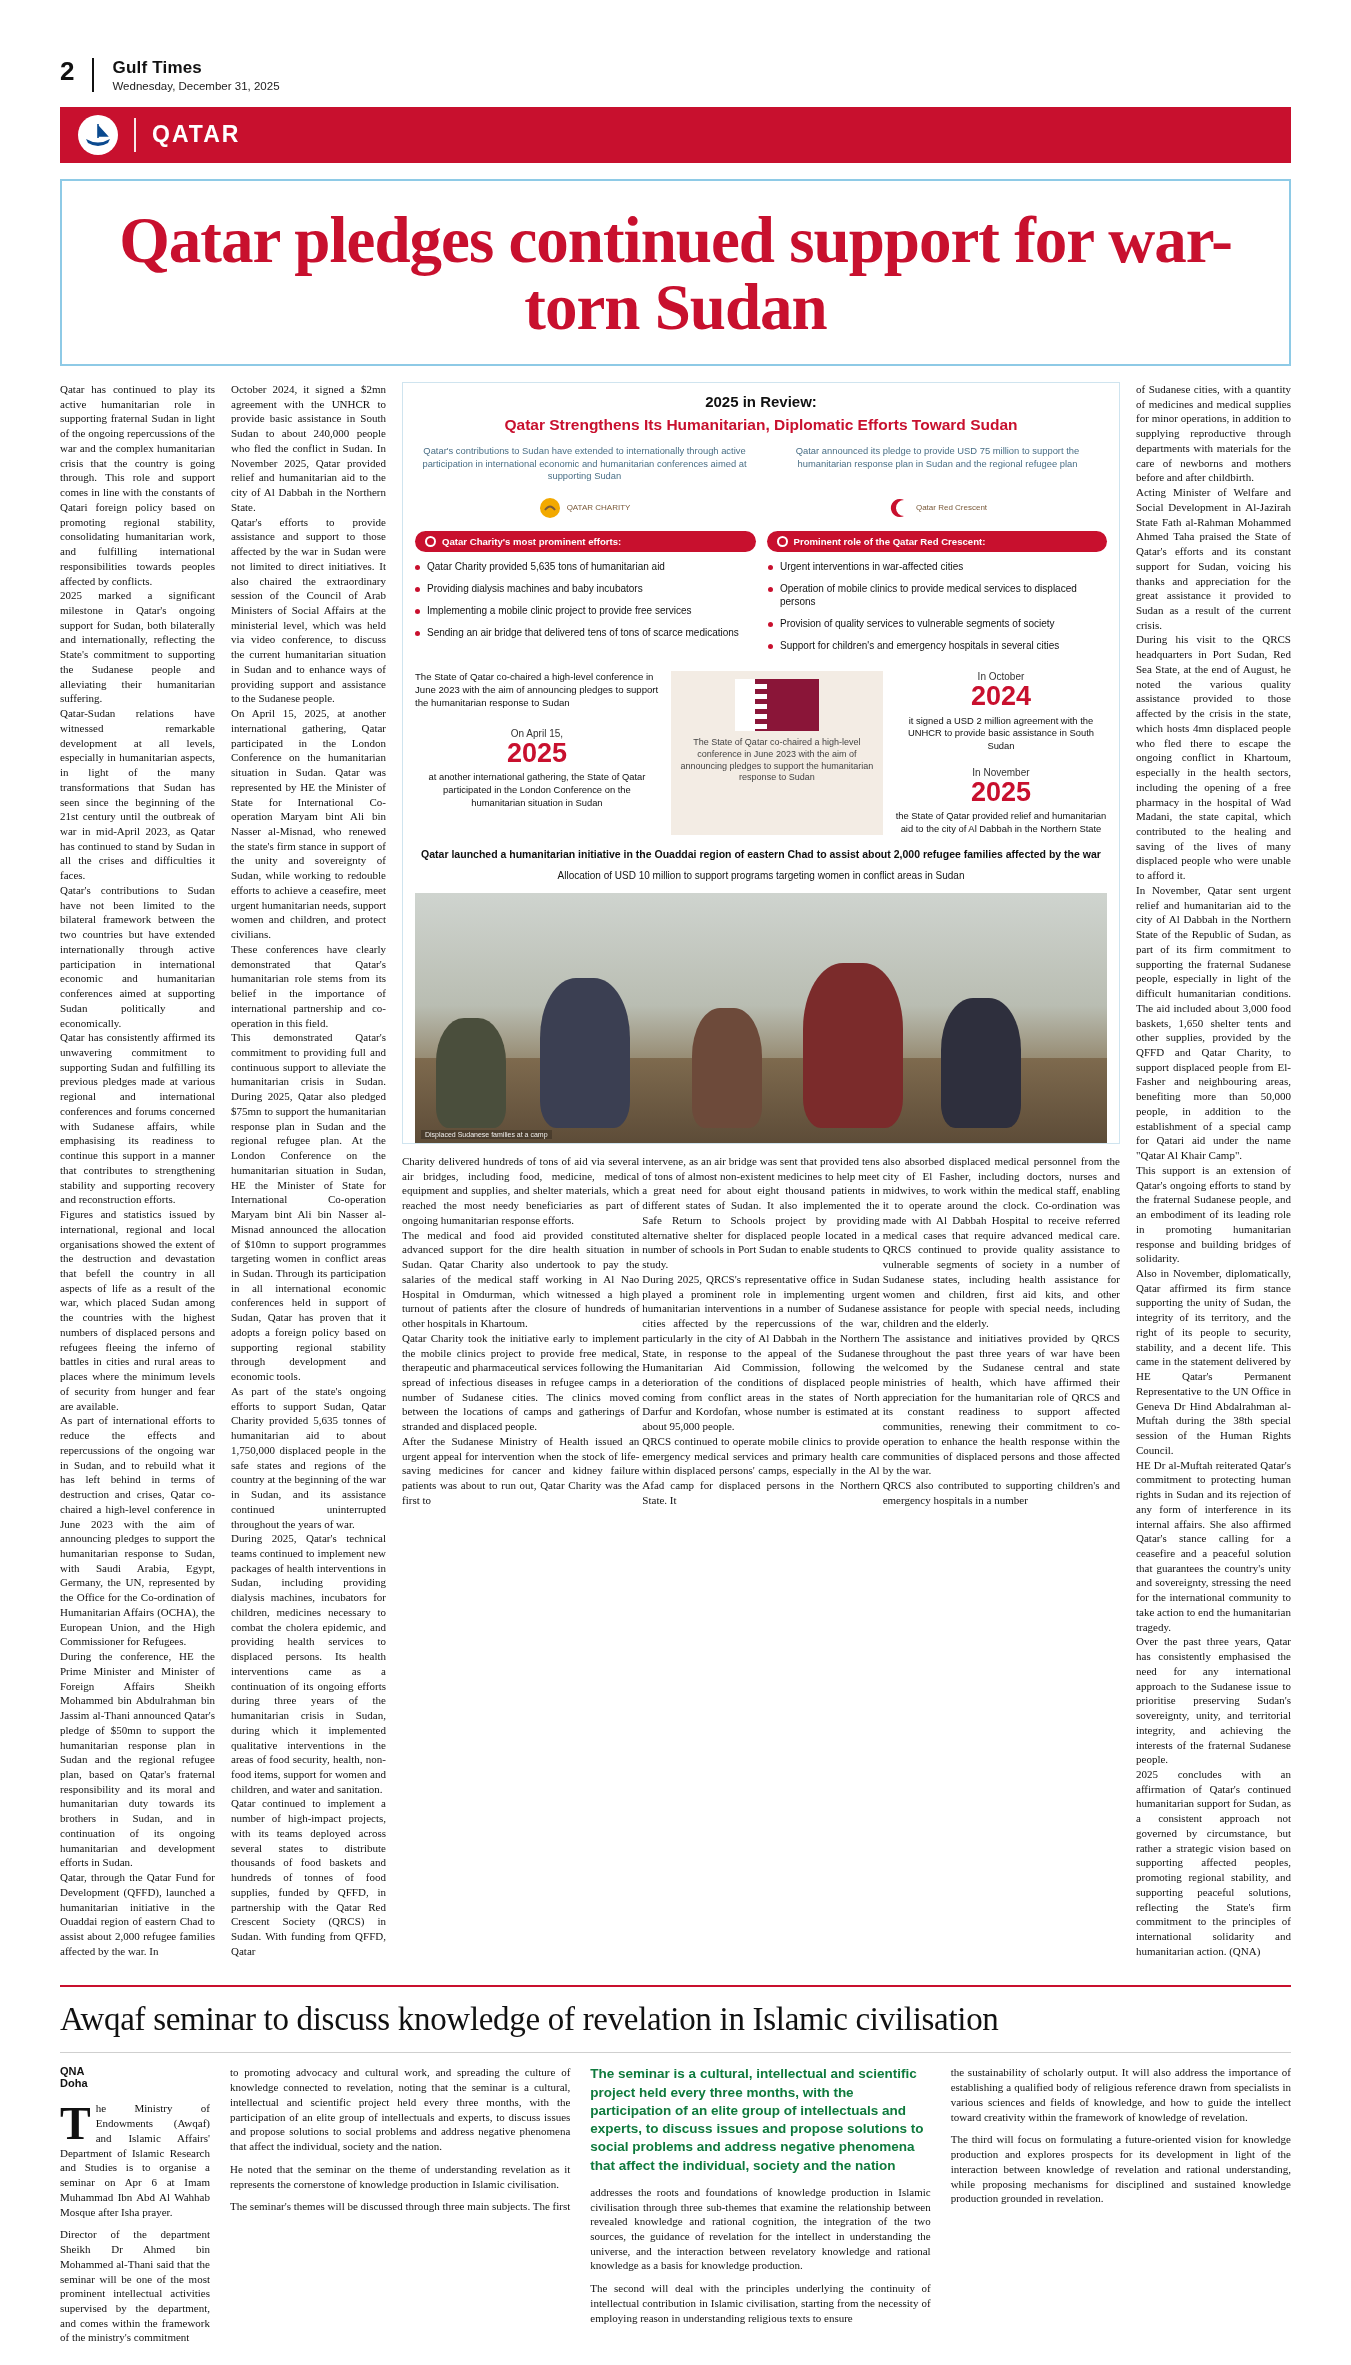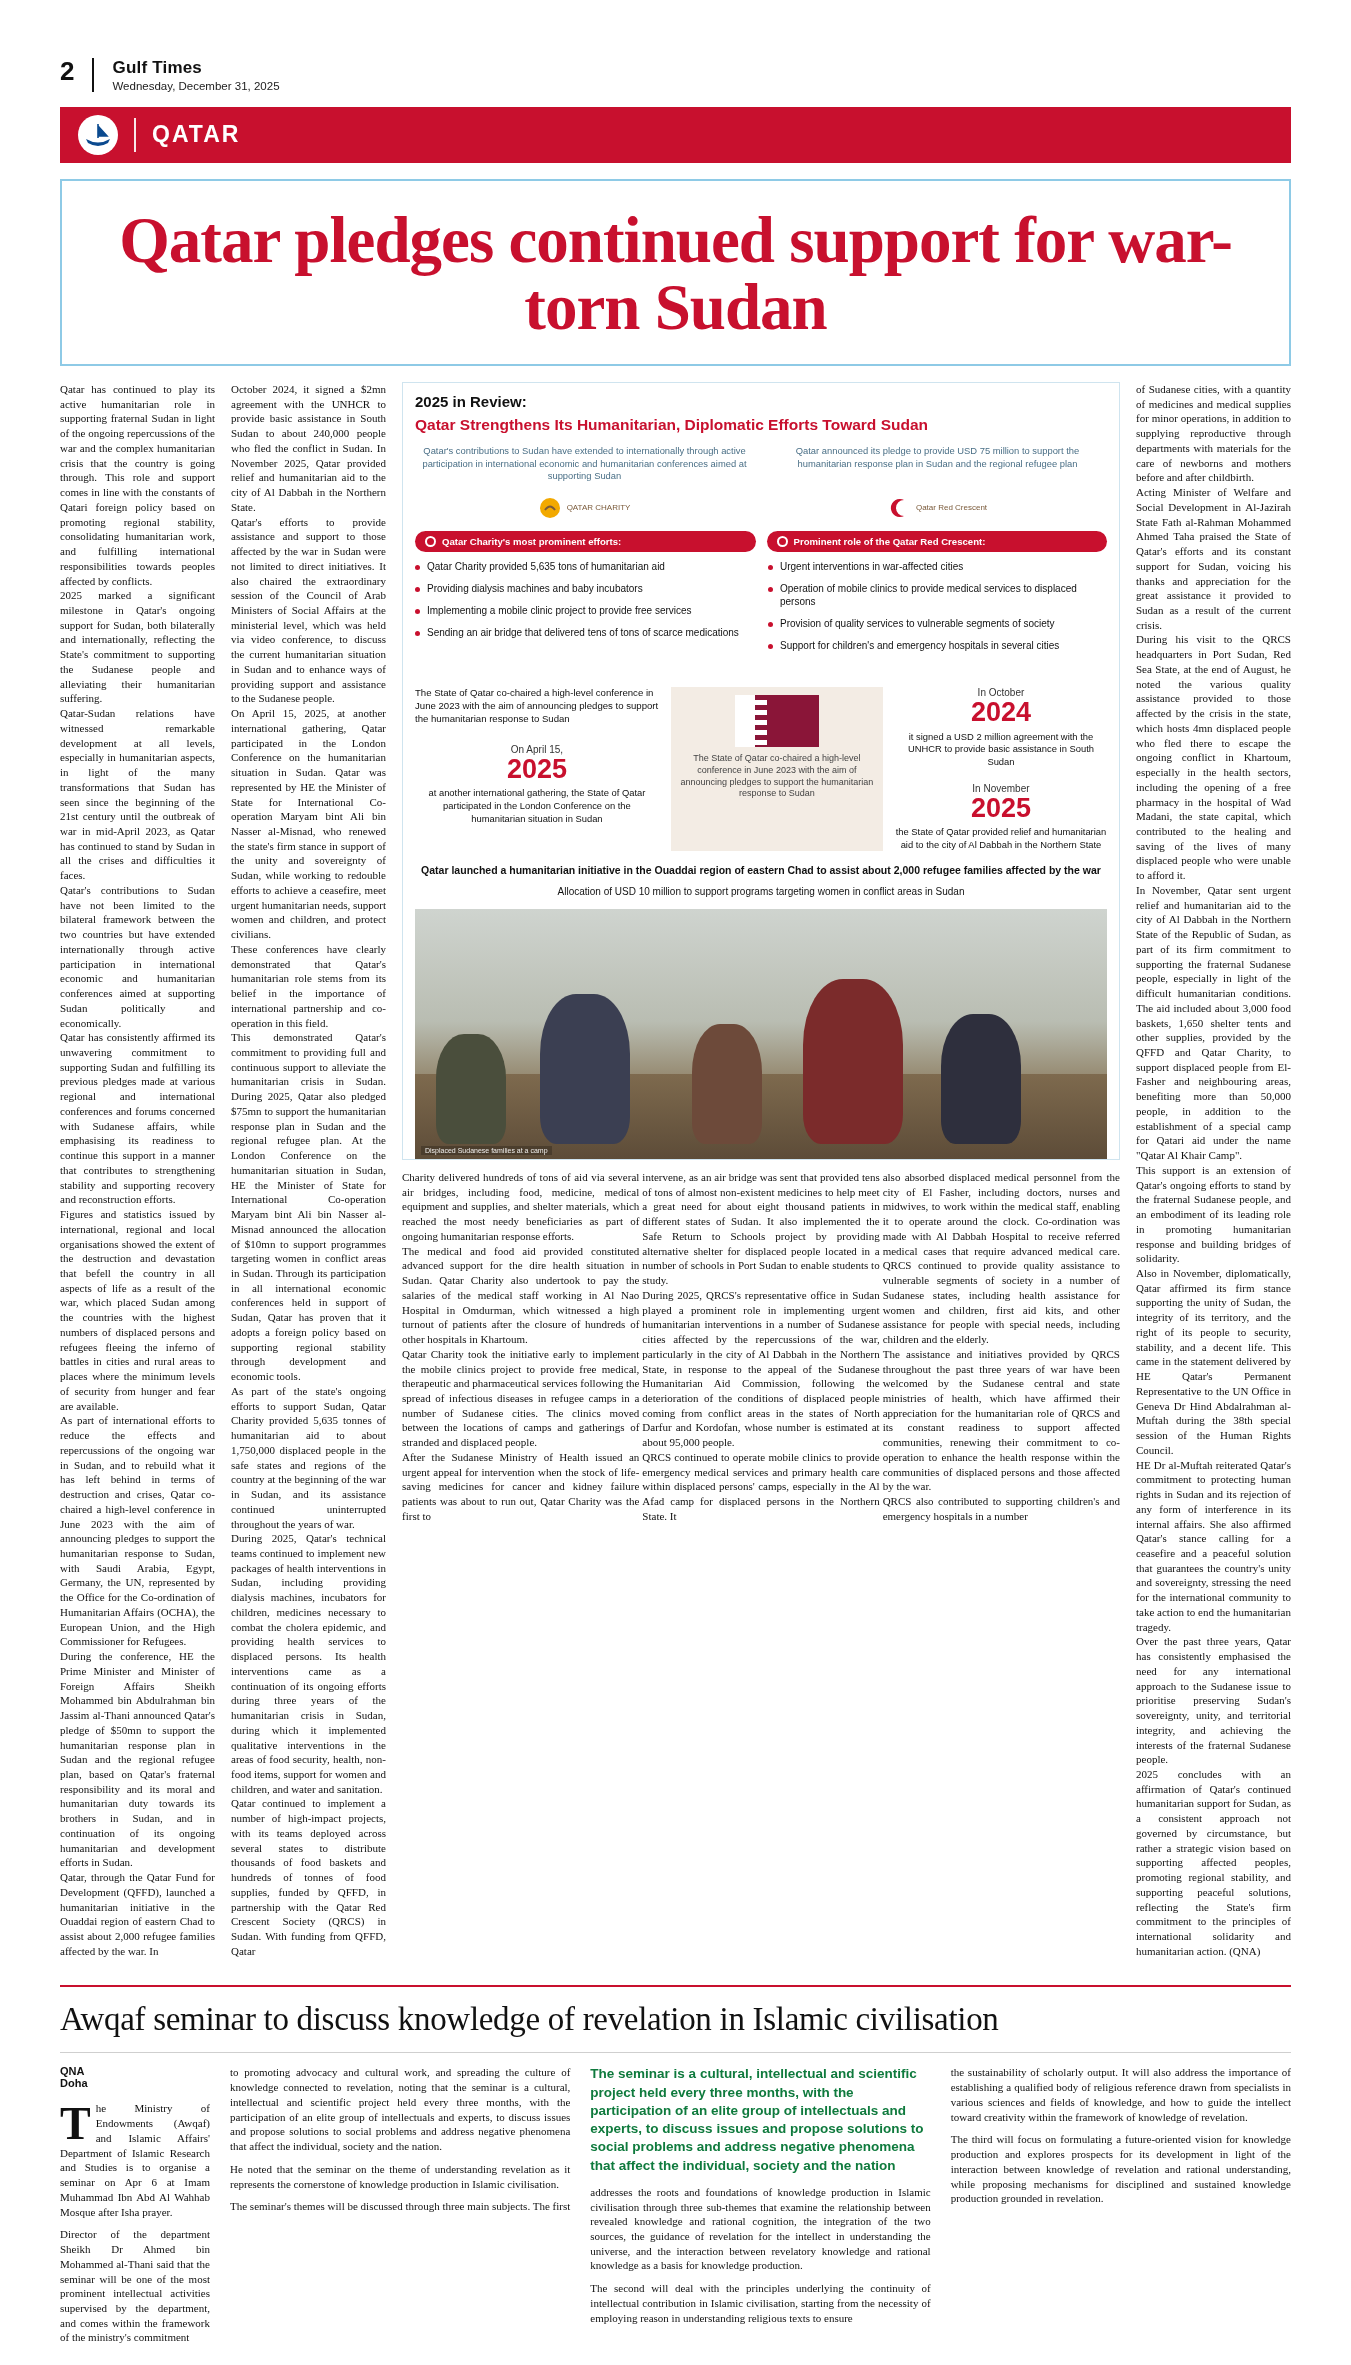--- a/index.html
+++ b/index.html
@@ -42,21 +42,21 @@
     font-size: 65px; line-height: 1.04; letter-spacing: -1px;
   }
 
   
   .main-grid { display: grid; grid-template-columns: 155px 155px 1fr 155px; gap: 16px; margin-top: 16px; }
   .col p { margin: 0 0 0 0; font-size: 11px; line-height: 1.34; text-align: justify; hyphens: auto; }
   .col p + p { margin-top: 0px; }
 
   
   .info { border: 1px solid #cfe4ef; background: #ffffff; padding: 10px 12px 0 12px; }
-  .info-title { text-align: left; font-family: "Liberation Sans", sans-serif; }
+  .info-title { text-align: center; font-family: "Liberation Sans", sans-serif; }
   .info-title .t1 { font-size: 15px; font-weight: 700; color: #111; }
   .info-title .t2 { font-size: 15.5px; font-weight: 700; color: #c8102e; margin-top: 5px; line-height: 1.3; }
   .info-sub-row { display: grid; grid-template-columns: 1fr 1fr; gap: 14px; margin-top: 10px; }
   .info-sub { font-size: 9.4px; color: #4a6f86; text-align: center; line-height: 1.35; font-family: "Liberation Sans", sans-serif; }
 
   .org-row { display: grid; grid-template-columns: 1fr 1fr; gap: 14px; margin-top: 8px; align-items: center; text-align: right; }
   .org-logo { display: flex; align-items: center; justify-content: center; gap: 6px; height: 34px; }
   .org-logo .org-txt { font-size: 8px; color: #7a5a3a; font-family: "Liberation Sans", sans-serif; line-height: 1.2; }
   .org-txt-red { color: #c8102e; }
 
@@ -65,21 +65,21 @@
     background: #c8102e; color: #fff; font-family: "Liberation Sans", sans-serif; font-size: 9.6px;
     font-weight: 700; border-radius: 11px; padding: 5px 10px; display: flex; align-items: center; gap: 6px;
   }
   .pill .dot { width: 11px; height: 11px; border-radius: 50%; background: #fff; flex: 0 0 auto; position: relative; }
   .pill .dot:after { content: ""; position: absolute; inset: 2px; border-radius: 50%; background: #c8102e; }
 
   .bul-cols { display: grid; grid-template-columns: 1fr 1fr; gap: 14px; margin-top: 8px; }
   .bul { font-size: 10px; line-height: 1.3; margin-bottom: 9px; padding-left: 12px; position: relative; font-family: "Liberation Sans", sans-serif;}
   .bul:before { content: ""; position: absolute; left: 0; top: 5px; width: 5px; height: 5px; background: #c8102e; border-radius: 50%; }
 
-  .mid-row { display: grid; grid-template-columns: 1.15fr 1fr 1fr; gap: 12px; margin-top: 26px; }
+  .mid-row { display: grid; grid-template-columns: 1.15fr 1fr 1fr; gap: 12px; margin-top: 10px; }
   .mid-txt { font-size: 9.6px; line-height: 1.35; font-family: "Liberation Sans", sans-serif; }
   .flag-card { background: #f3ece4; padding: 8px; text-align: center; }
   .flag { width: 84px; height: 52px; margin: 0 auto 6px auto; position: relative; background: #8a1538; }
   .flag .white { position: absolute; left: 0; top: 0; bottom: 0; width: 26px; background: #fff; }
   .flag .zig { position: absolute; left: 20px; top: 0; bottom: 0; width: 12px; background:
      repeating-linear-gradient(to bottom, #8a1538 0 5px, #fff 5px 10px); }
   .flag-cap { font-size: 9px; line-height: 1.3; color: #444; font-family: "Liberation Sans", sans-serif; }
 
   .date-block { text-align: center; font-family: "Liberation Sans", sans-serif; }
   .date-small { font-size: 10px; color: #333; }

